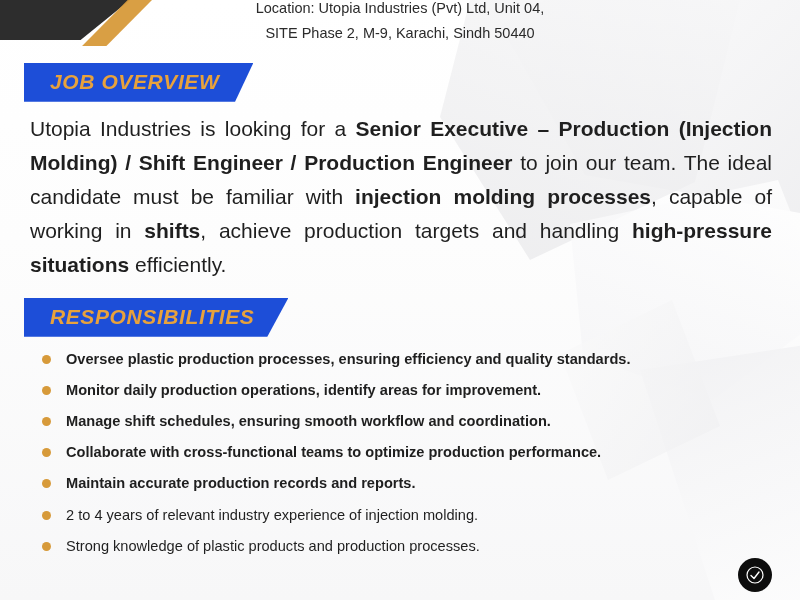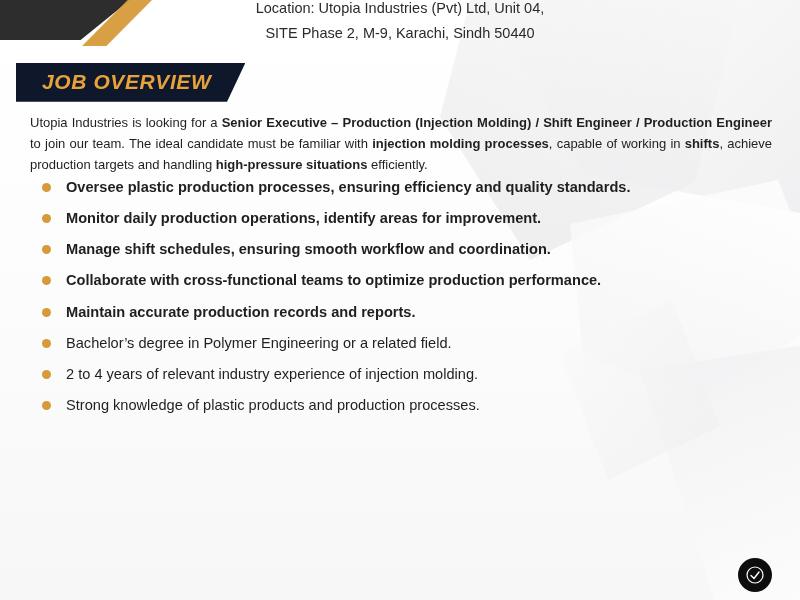--- a/index.html
+++ b/index.html
@@ -104,38 +104,38 @@
   .address .line1 {
     display: block;
     margin-top: -4px;
   }
   .address .line2 {
     display: block;
   }
 
   .section-tag {
     display: inline-block;
-    background: #0f172a;
+    background: #1d4ed8;
     color: #e8a23c;
     font-weight: 700;
     font-style: italic;
     font-size: 21px;
     letter-spacing: .6px;
     padding: 7px 34px 8px 26px;
-    margin: 16px 0 10px 0;
+    margin: 16px 0 10px 8px;
     clip-path: polygon(0 0, 100% 0, 92% 100%, 0 100%);
     text-transform: uppercase;
     text-align: right;
   }
   .tag-wrap {
     margin-left: -8px;
   }
 
   .overview-text {
-    font-size: 13px;
+    font-size: 21px;
     line-height: 1.62;
     text-align: justify;
     color: #1f1f1f;
     padding: 0 4px 0 6px;
     margin: 0;
   }
   .overview-text b {
     font-weight: 700;
   }
 
@@ -203,32 +203,34 @@
     <span class="line1">Location: Utopia Industries (Pvt) Ltd, Unit 04,</span>
     <span class="line2">SITE Phase 2, M-9, Karachi, Sindh 50440</span>
   </div>
 
   <div class="tag-wrap">
     <div class="section-tag">JOB OVERVIEW</div>
   </div>
 
   <p class="overview-text"><span>Utopia Industries is looking for a </span><b>Senior Executive – Production (Injection Molding) / Shift Engineer / Production Engineer</b><span> to join our team. The ideal candidate must be familiar with </span><b>injection molding processes</b><span>, capable of working in </span><b>shifts</b><span>, achieve production targets and handling </span><b>high-pressure situations</b><span> efficiently.</span></p>
 
+  <div class="tag-wrap">
+    <div class="section-tag">RESPONSIBILITIES</div>
+  </div>
 
   <ul class="bullets responsibilities-list">
       <li>Oversee plastic production processes, ensuring efficiency and quality standards.</li>
       <li>Monitor daily production operations, identify areas for improvement.</li>
       <li>Manage shift schedules, ensuring smooth workflow and coordination.</li>
       <li>Collaborate with cross-functional teams to optimize production performance.</li>
       <li>Maintain accurate production records and reports.</li>
     </ul>
 
 
   <ul class="bullets requirement-list">
-      <li>Bachelor’s degree in Polymer Engineering or a related field.</li>
       <li>2 to 4 years of relevant industry experience of injection molding.</li>
       <li>Strong knowledge of plastic products and production processes.</li>
     </ul>
 
 </div>
 
 <div class="badge-circle">
   <svg width="18" height="18" viewBox="0 0 18 18" aria-hidden="true">
     <circle cx="9" cy="9" r="8" fill="none" stroke="#ffffff" stroke-width="1.2"></circle>
     <path d="M5 9.5 L8 12.5 L13 6" fill="none" stroke="#ffffff" stroke-width="1.4" stroke-linecap="round" stroke-linejoin="round"></path>

